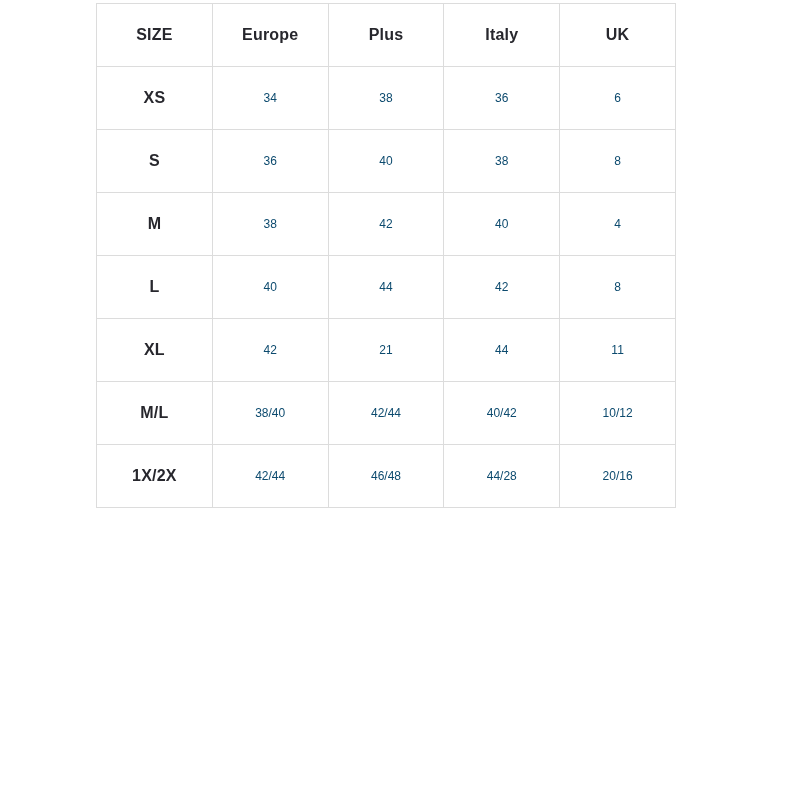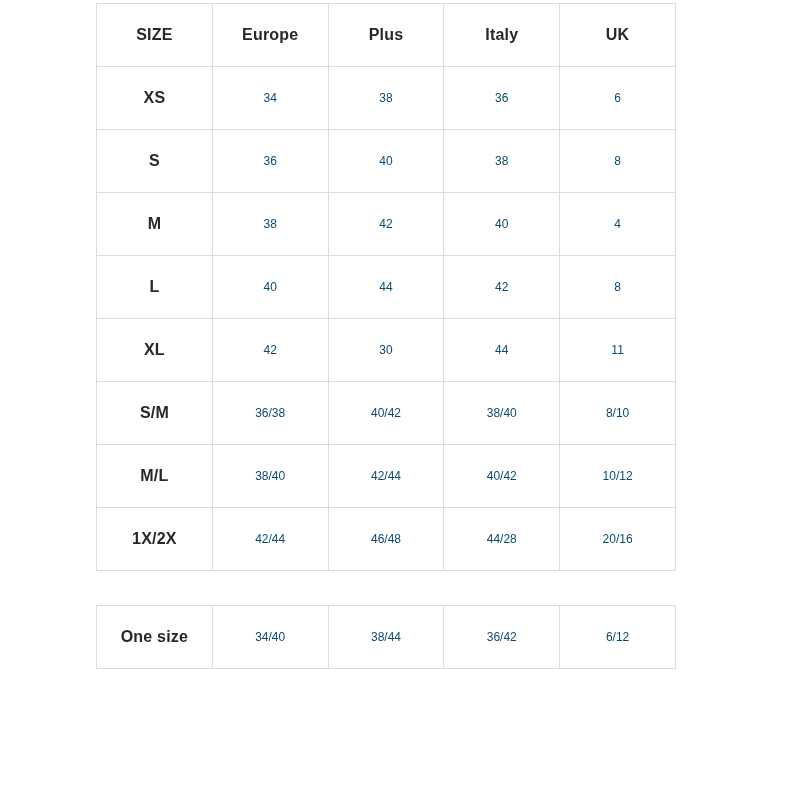--- a/index.html
+++ b/index.html
@@ -97,30 +97,23 @@
         <tr>
           <th>L</th>
           <td>40</td>
           <td>44</td>
           <td>42</td>
           <td>8</td>
         </tr>
         <tr>
           <th>XL</th>
           <td>42</td>
-          <td>30</td>
+          <td>21</td>
           <td>44</td>
           <td>11</td>
-        </tr>
-        <tr>
-          <th>S/M</th>
-          <td>36/38</td>
-          <td>40/42</td>
-          <td>38/40</td>
-          <td>8/10</td>
         </tr>
         <tr>
           <th>M/L</th>
           <td>38/40</td>
           <td>42/44</td>
           <td>40/42</td>
           <td>10/12</td>
         </tr>
         <tr>
           <th>1X/2X</th>
@@ -136,24 +129,17 @@
 
     <table class="size-table">
       <colgroup>
           <col>
           <col>
           <col>
           <col>
           <col>
         </colgroup>
       <tbody>
-        <tr>
-          <th>One size</th>
-          <td>34/40</td>
-          <td>38/44</td>
-          <td>36/42</td>
-          <td>6/12</td>
-        </tr>
       </tbody>
     </table>
 
   </div>
 </div>
 
 </body></html>

